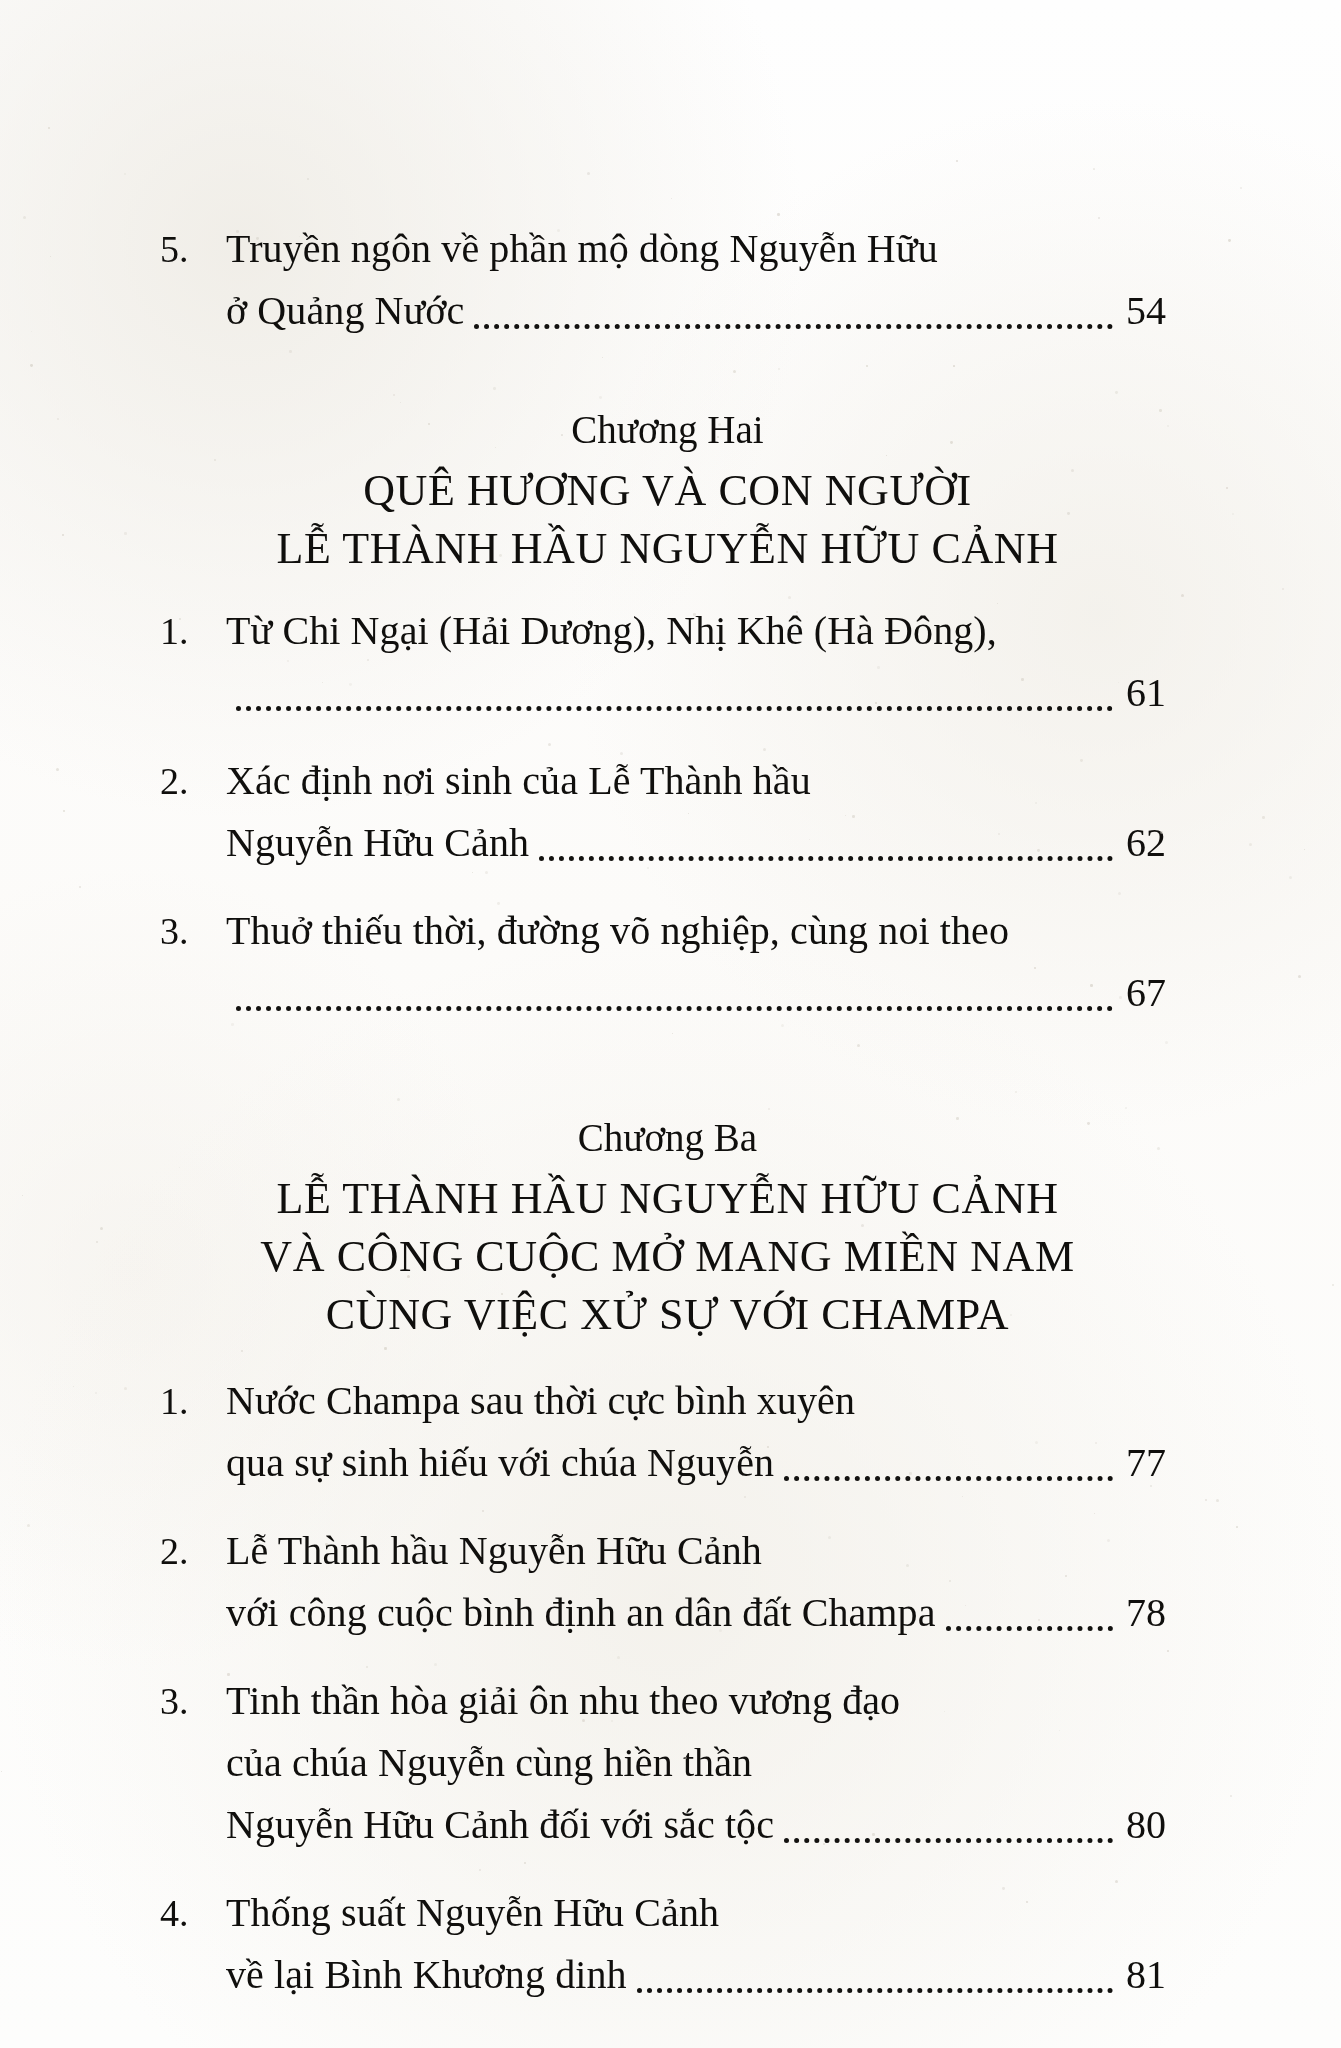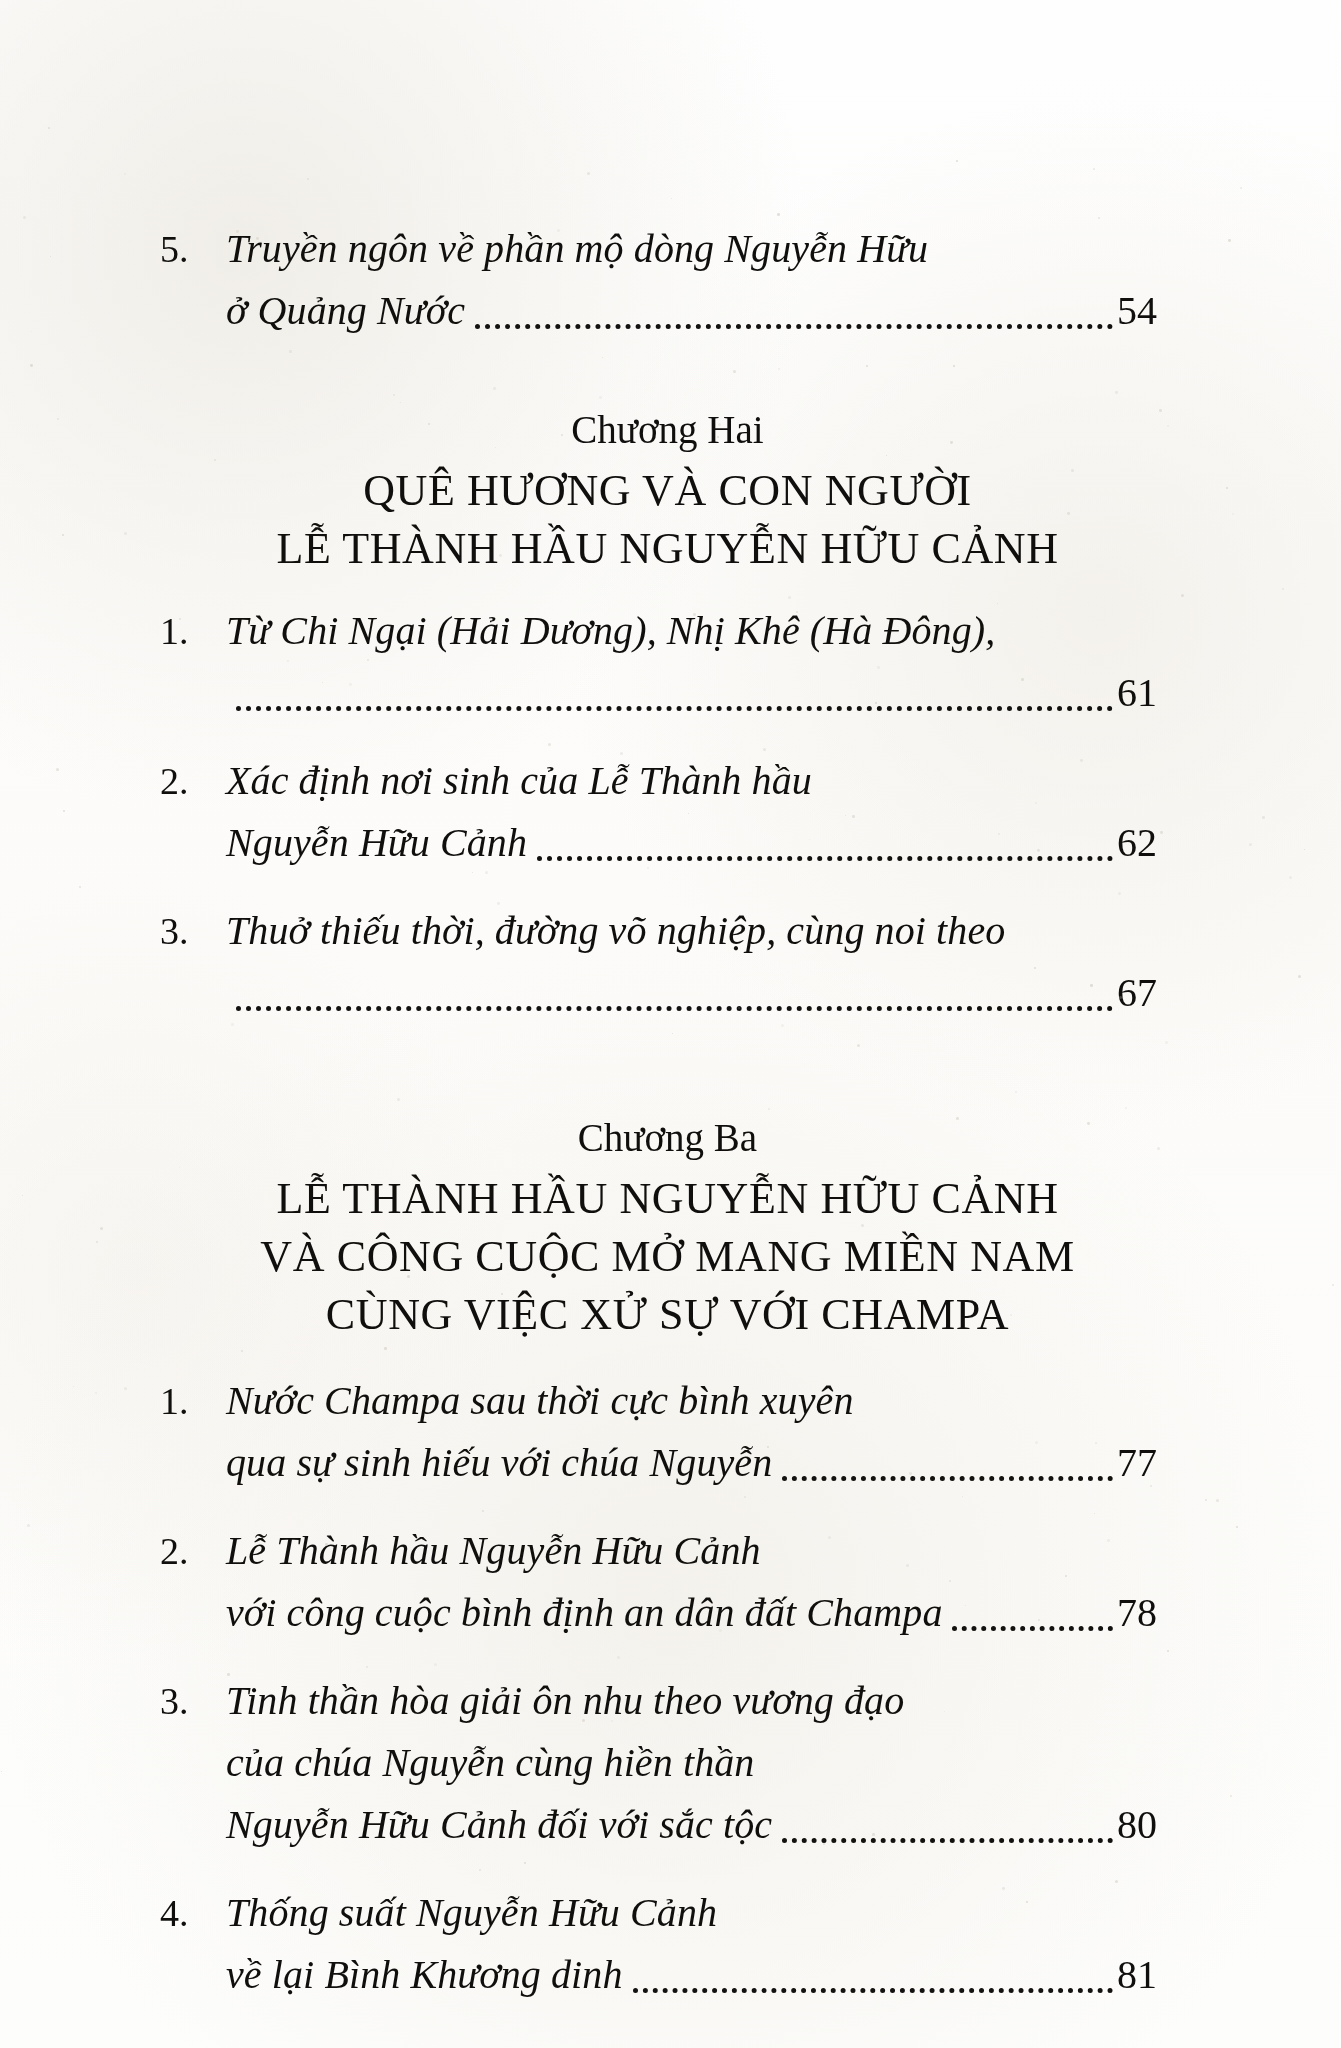--- a/index.html
+++ b/index.html
@@ -66,21 +66,20 @@
   .num {
     width: 66px;
     flex: 0 0 66px;
     font-size: 38px;
     text-align: left;
   }
   .num.blank { visibility: hidden; }
 
   .txt {
     white-space: nowrap;
-    font-style: italic;
   }
 
   .leader {
     flex: 1 1 auto;
     margin: 0 2px 0 10px;
     align-self: flex-end;
     position: relative;
     height: 40px;
     overflow: hidden;
   }
@@ -90,21 +89,21 @@
     left: 0;
     right: 0;
     bottom: 13px;
     border-bottom: 5px dotted #131210;
   }
   .pg {
     flex: 0 0 auto;
     font-size: 40px;
     padding-left: 2px;
     min-width: 58px;
-    text-align: left;
+    text-align: center;
   }
 
   
   .chapter {
     text-align: center;
     margin: 54px 0 28px 0;
   }
   .chapter.ch-two { margin-top: 60px; margin-bottom: 22px; }
   .chapter.ch-three { margin-top: 86px; margin-bottom: 26px; }
 

